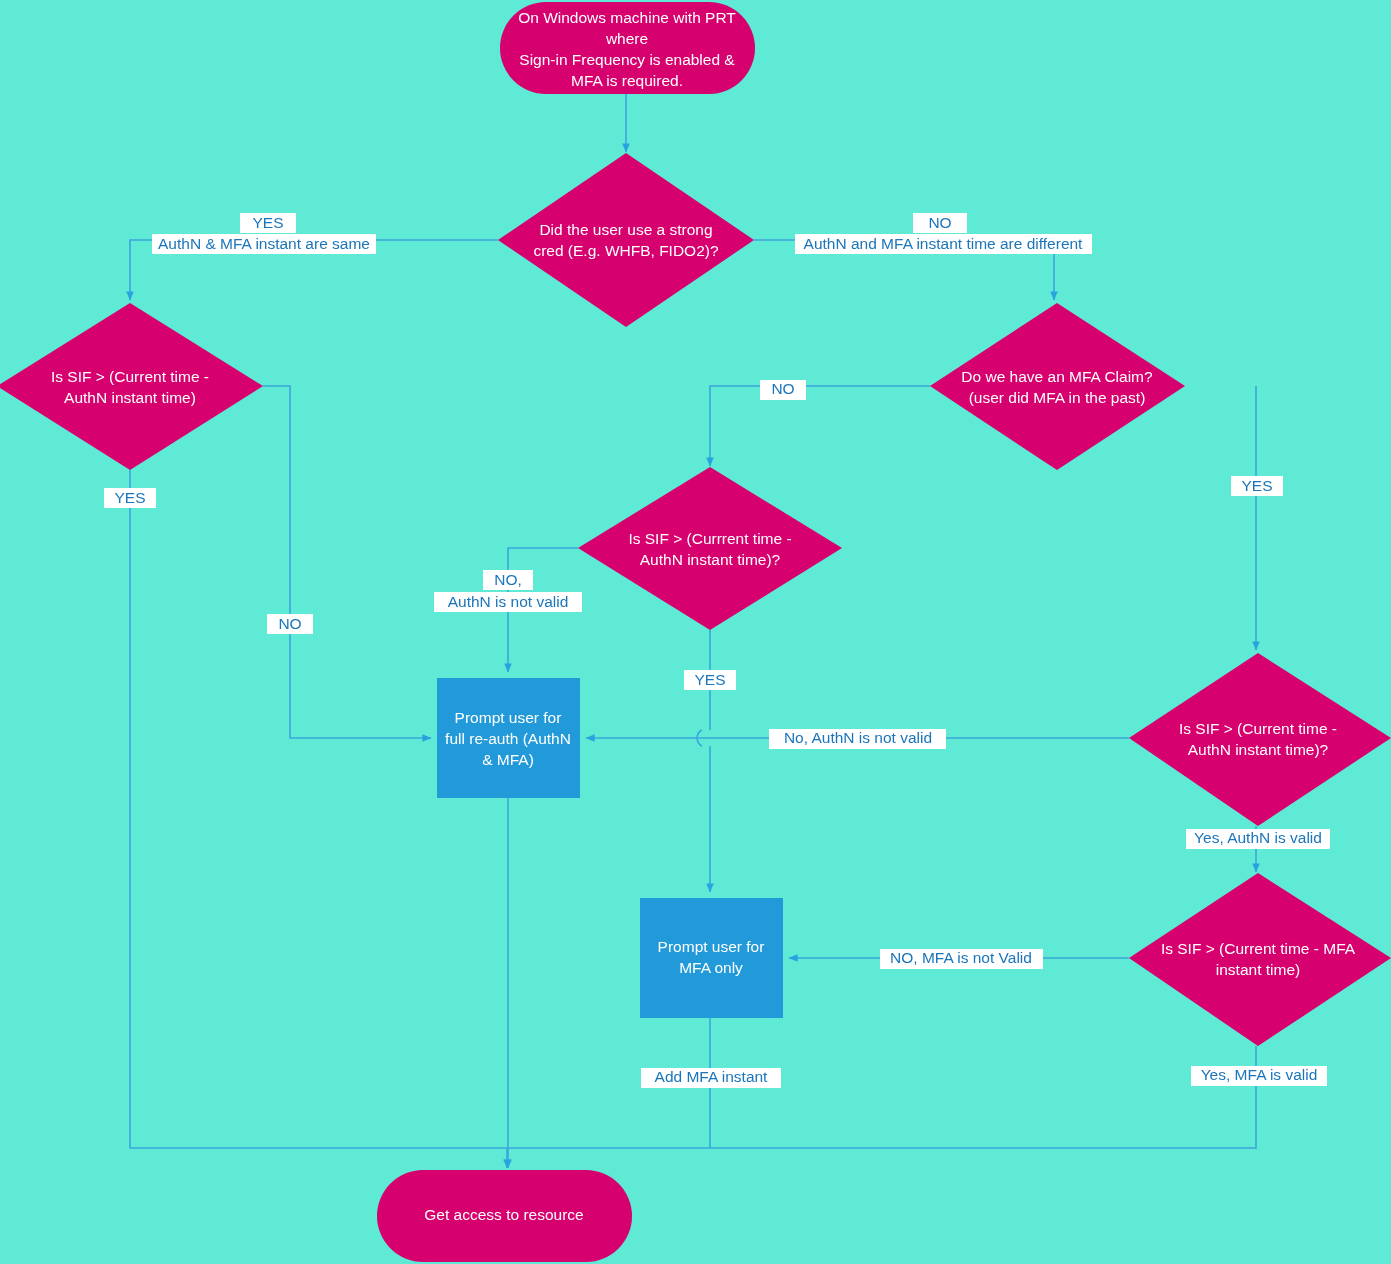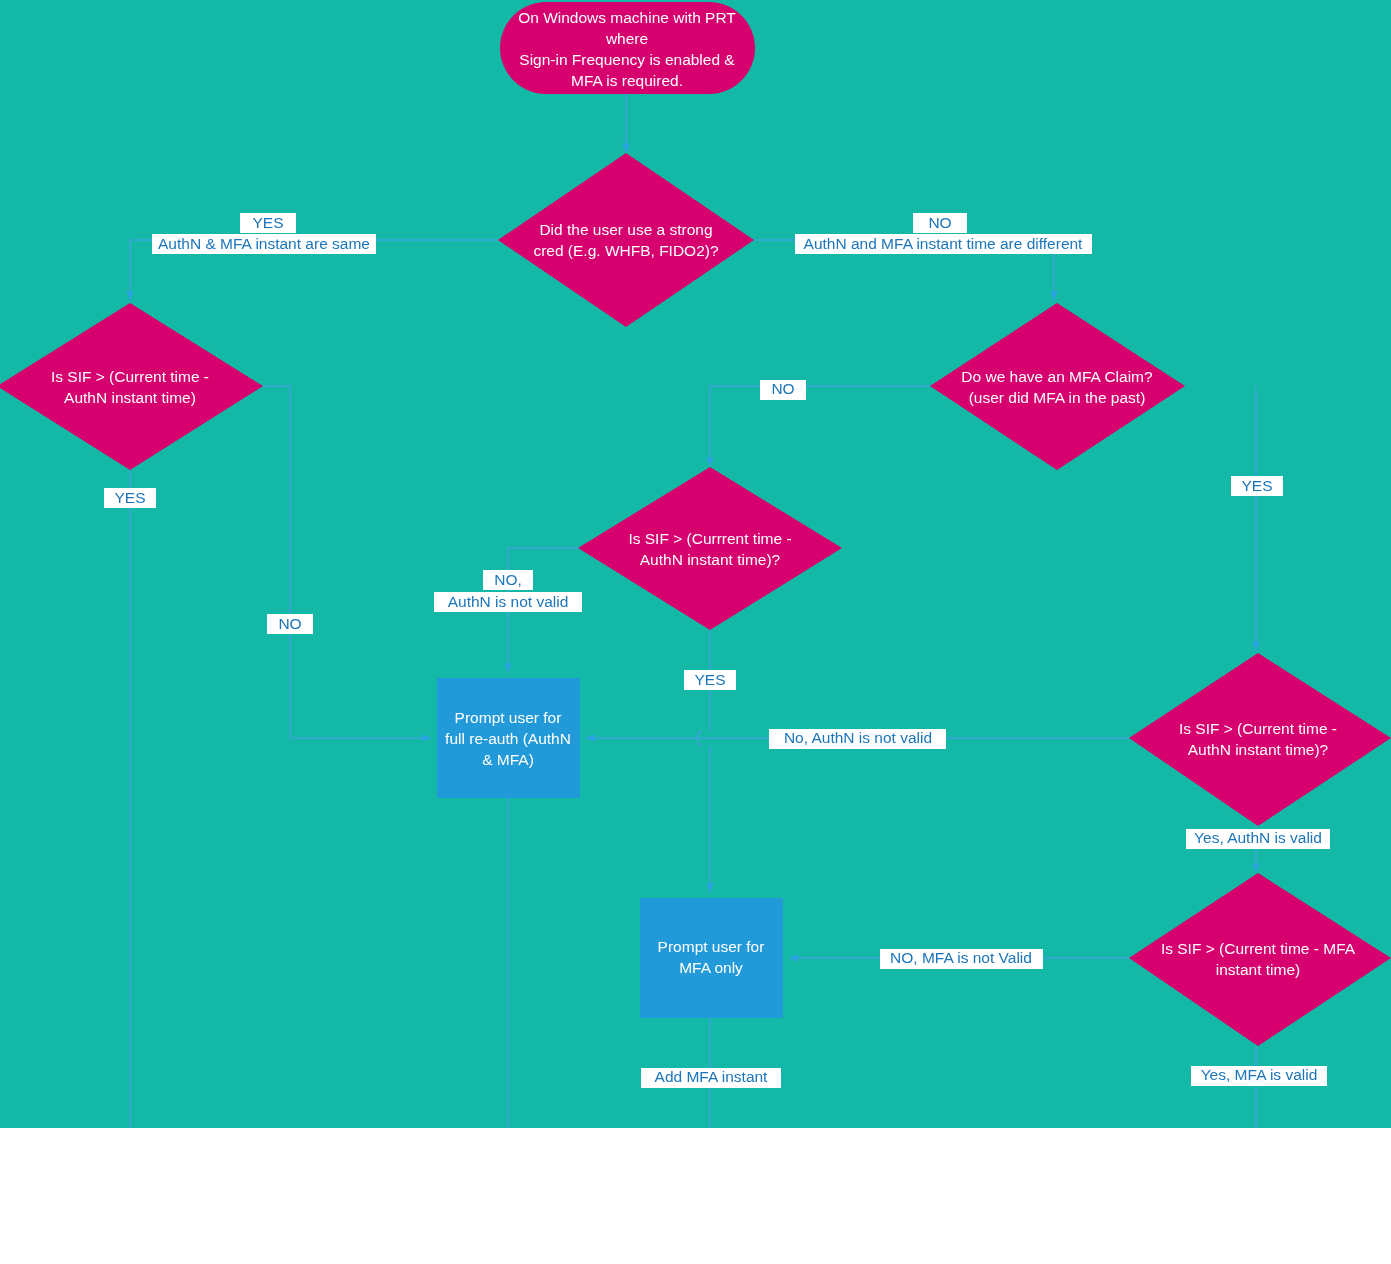--- a/index.html
+++ b/index.html
@@ -3,22 +3,22 @@
 <meta charset="utf-8">
 <style>
   html, body {
     margin: 0;
     padding: 0;
     background: #ffffff;
   }
   #canvas {
     position: relative;
     width: 1391px;
-    height: 1128px;
-    background: #14b8a6;
+    height: 1264px;
+    background: #5eead4;
     font-family: "Liberation Sans", sans-serif;
     overflow: hidden;
   }
   svg#flow {
     position: absolute;
     top: 0;
     left: 0;
     width: 1391px;
     height: 1264px;
   }

